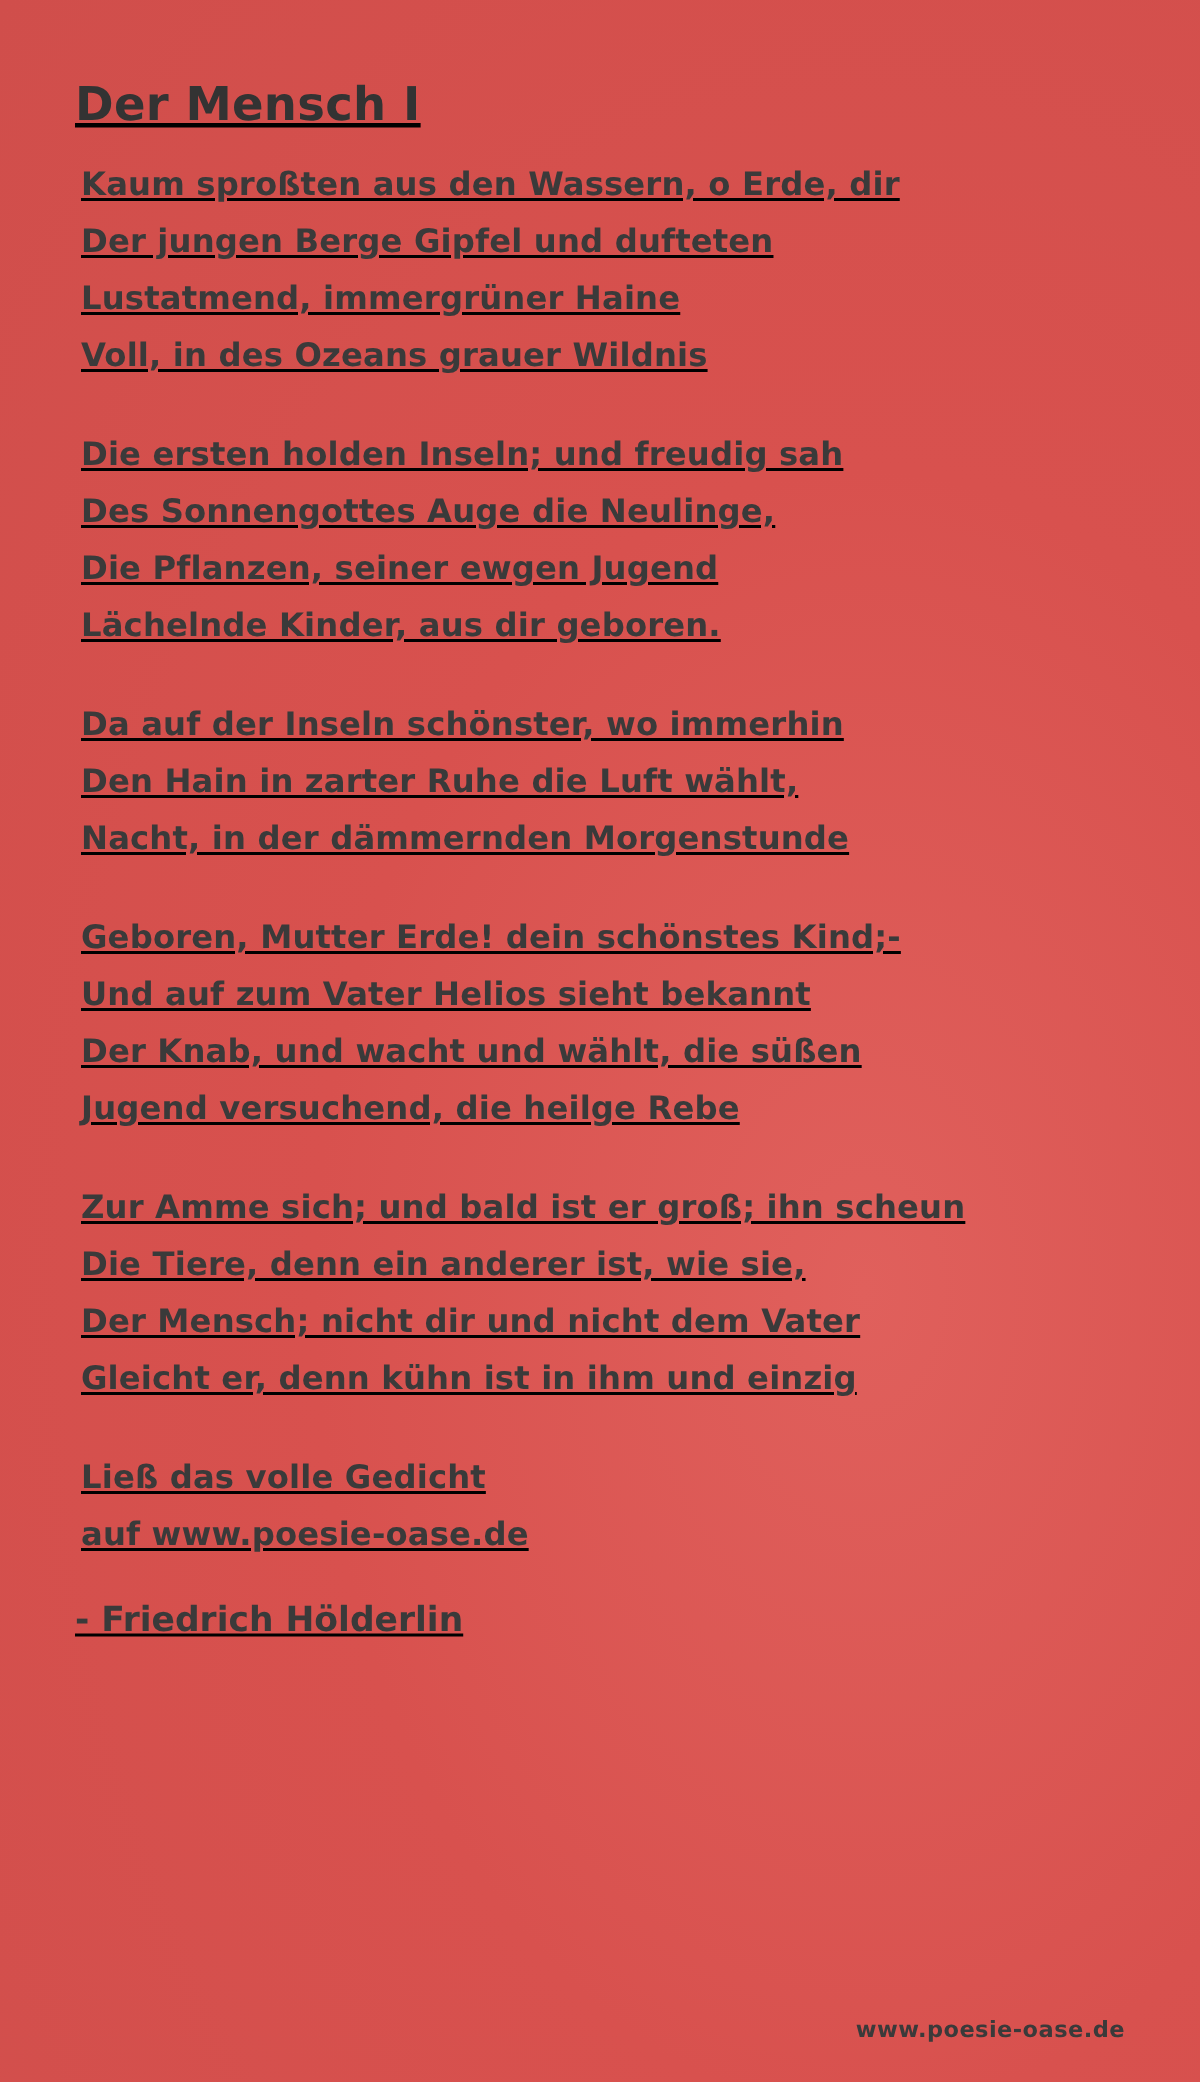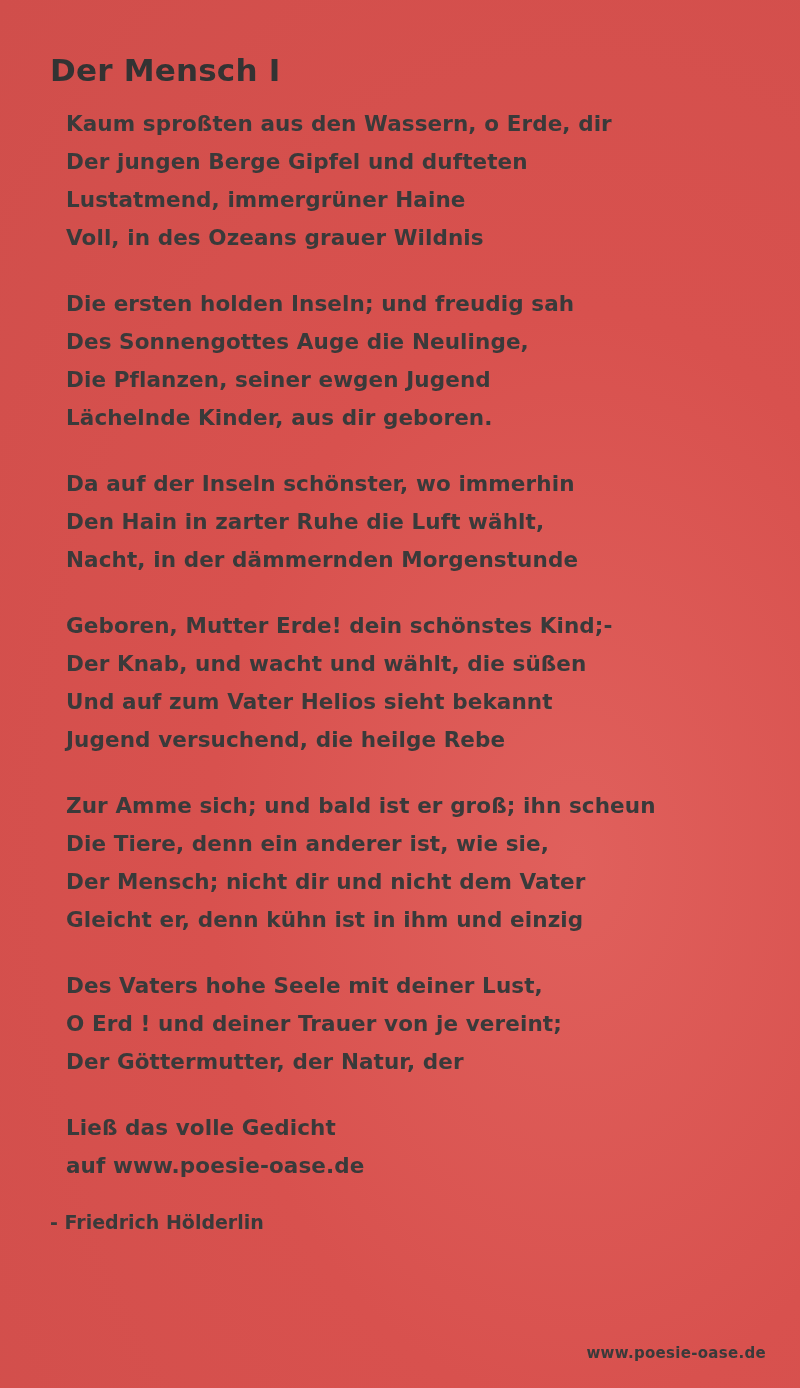--- a/index.html
+++ b/index.html
@@ -13,59 +13,60 @@
     font-family: "DejaVu Sans", sans-serif;
     overflow: hidden;
   }
   .poster {
     position: relative;
     width: 800px;
     height: 1388px;
     box-sizing: border-box;
     background: radial-gradient(ellipse at 72% 62%, #e0605c 0%, #d8514e 45%, #d04e4b 100%);
     padding: 52px 28px 0 50px;
+    text-decoration: underline;
   }
   .title {
     font-size: 31px;
     font-weight: bold;
     color: #333333;
     letter-spacing: 0.2px;
     margin: 0 0 16px 0;
     line-height: 1.2;
   }
   .stanzas {
-    margin: 16px;
+    margin: 4px;
   }
   .stanza {
     margin-bottom: 28px;
   }
   .line {
     font-size: 21.5px;
     font-weight: bold;
     color: #3a3a3a;
     line-height: 38px;
     white-space: pre;
     letter-spacing: 0.1px;
   }
   .cta {
     margin-top: 6px;
     margin-bottom: 22px;
   }
   .cta .line {
     color: #3a3a3a;
   }
   .author {
-    font-size: 19px;
+    font-size: 23px;
     font-weight: bold;
     color: #3a3a3a;
     line-height: 30px;
   }
   .site {
     position: absolute;
-    right: 34px;
+    right: 50px;
     bottom: 26px;
     font-size: 15px;
     font-weight: bold;
     color: #3a3a3a;
     letter-spacing: 0.3px;
   }
 </style>
 </head>
 <body>
 
@@ -89,37 +90,32 @@
     </div>
 
     <div class="stanza">
       <div class="line">Da auf der Inseln schönster, wo immerhin</div>
       <div class="line">Den Hain in zarter Ruhe die Luft wählt,</div>
       <div class="line">Nacht, in der dämmernden Morgenstunde</div>
     </div>
 
     <div class="stanza">
       <div class="line">Geboren, Mutter Erde! dein schönstes Kind;-</div>
+      <div class="line">Und auf zum Vater Helios sieht bekannt</div>
       <div class="line">Der Knab, und wacht und wählt, die süßen</div>
-      <div class="line">Und auf zum Vater Helios sieht bekannt</div>
       <div class="line">Jugend versuchend, die heilge Rebe</div>
     </div>
 
     <div class="stanza">
       <div class="line">Zur Amme sich; und bald ist er groß; ihn scheun</div>
       <div class="line">Die Tiere, denn ein anderer ist, wie sie,</div>
       <div class="line">Der Mensch; nicht dir und nicht dem Vater</div>
       <div class="line">Gleicht er, denn kühn ist in ihm und einzig</div>
     </div>
 
-    <div class="stanza">
-      <div class="line">Des Vaters hohe Seele mit deiner Lust,</div>
-      <div class="line">O Erd ! und deiner Trauer von je vereint;</div>
-      <div class="line">Der Göttermutter, der Natur, der</div>
-    </div>
 
     <div class="stanza cta">
       <div class="line">Ließ das volle Gedicht</div>
       <div class="line">auf www.poesie-oase.de</div>
     </div>
 
   </div>
 
   <div class="author">- Friedrich Hölderlin</div>
 

